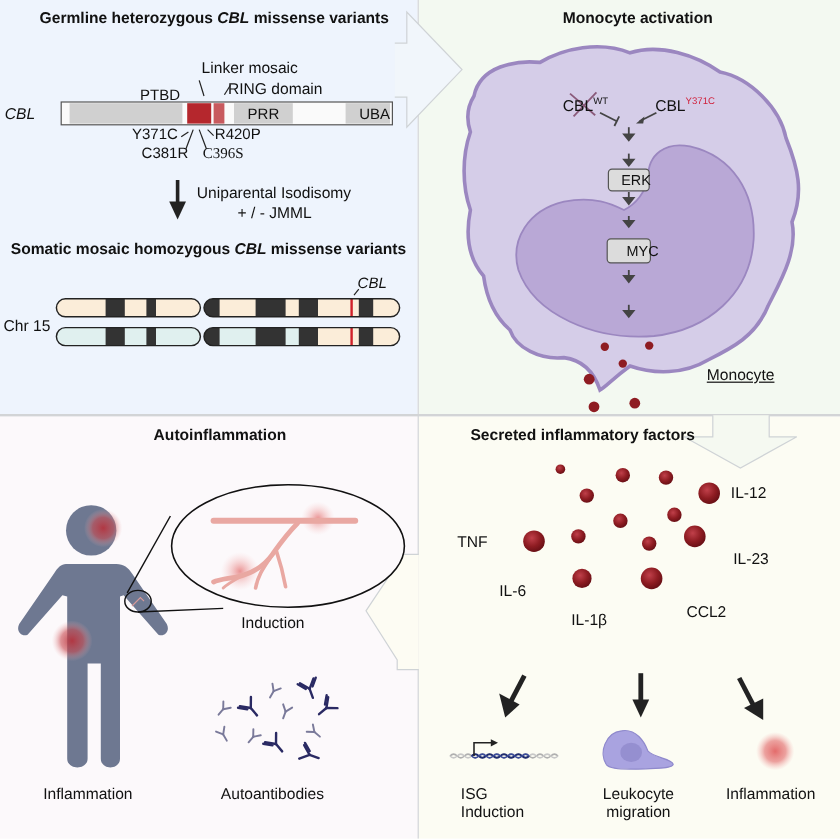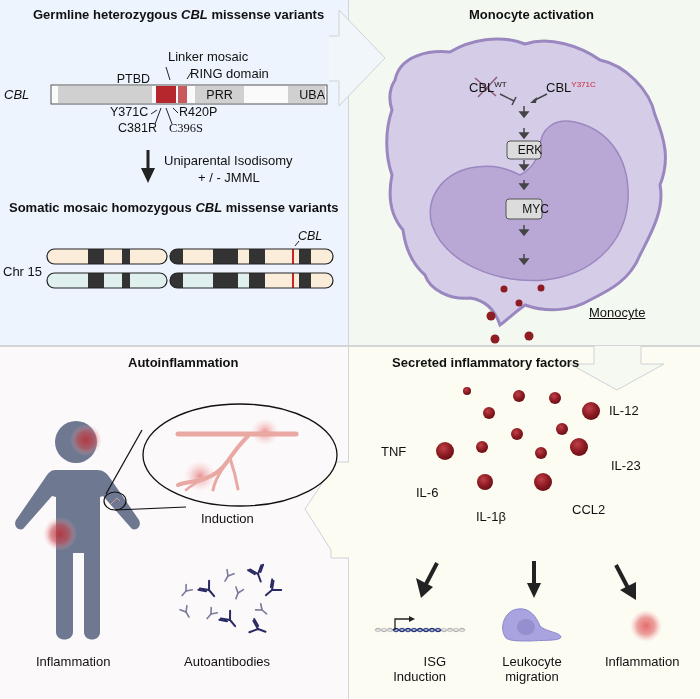--- a/index.html
+++ b/index.html
@@ -236,21 +236,21 @@
   <circle cx="646" cy="626" r="16" fill="url(#infl)"></circle>
 </svg>
 
 <div class="t lbl" style="left:609px; top:403px;">IL-12</div>
 <div class="t lbl" style="left:381px; top:444px;">TNF</div>
 <div class="t lbl" style="left:611px; top:458px;">IL-23</div>
 <div class="t lbl" style="left:416px; top:485px;">IL-6</div>
 <div class="t lbl" style="left:572px; top:502px;">CCL2</div>
 <div class="t lbl" style="left:476px; top:509px;">IL-1β</div>
 
-<div class="t lbl" style="left:384px; top:654px; width:62px; text-align:right; line-height:15px;">
+<div class="t lbl" style="left:384px; top:654px; width:62px; text-align:left; line-height:15px;">
     <div>ISG</div>
     <div>Induction</div>
   </div>
 <div class="t lbl" style="left:496px; top:654px; width:72px; text-align:center; line-height:15px;">
     <div>Leukocyte</div>
     <div>migration</div>
   </div>
 <div class="t lbl" style="left:605px; top:654px;">Inflammation</div>
 
 <div class="t title" style="left:128px; top:355px;">Autoinflammation</div>

